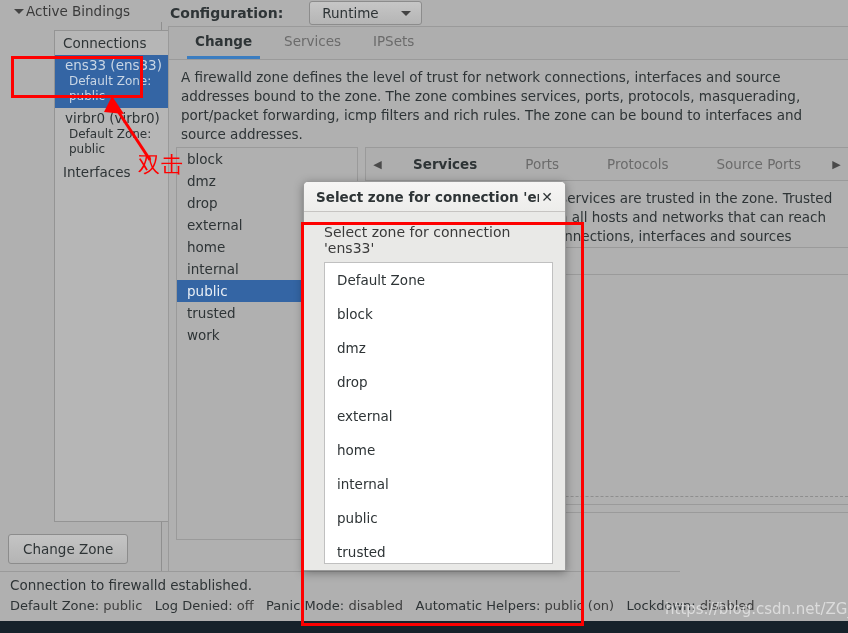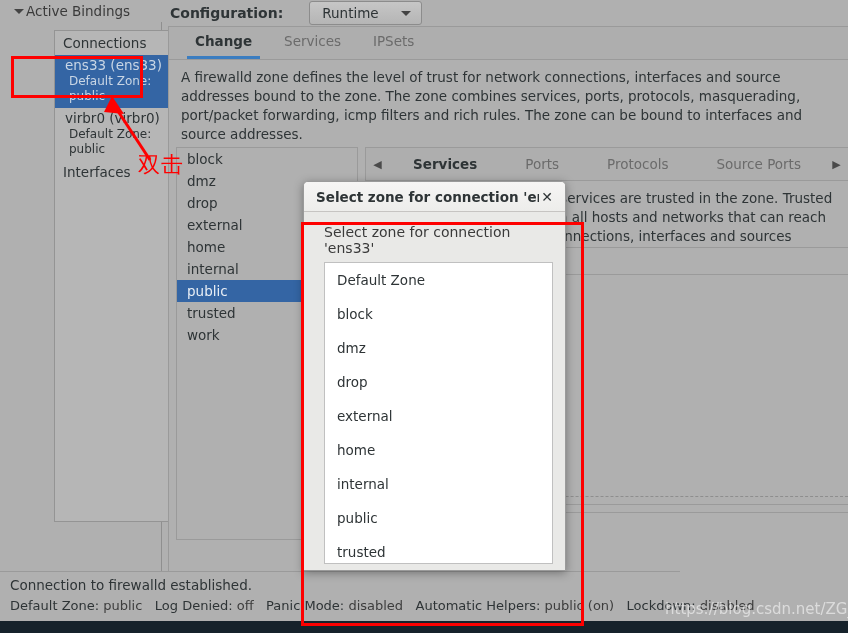--- a/index.html
+++ b/index.html
@@ -413,20 +413,23 @@
       <div class="conn-item">
         <span class="title">virbr0 (virbr0)</span>
         <span class="sub">Default Zone: public</span>
       </div>
 
       <div class="tree-node">
         <span>Interfaces</span>
       </div>
     </div>
 
+    <div class="change-zone-btn">
+      <span>Change Zone</span>
+    </div>
   </div>
 
   <div class="main-panel">
 
     <div class="tabbar">
       <div class="tab active">
         <span>Change</span>
       </div>
       <div class="tab">
         <span>Services</span>

